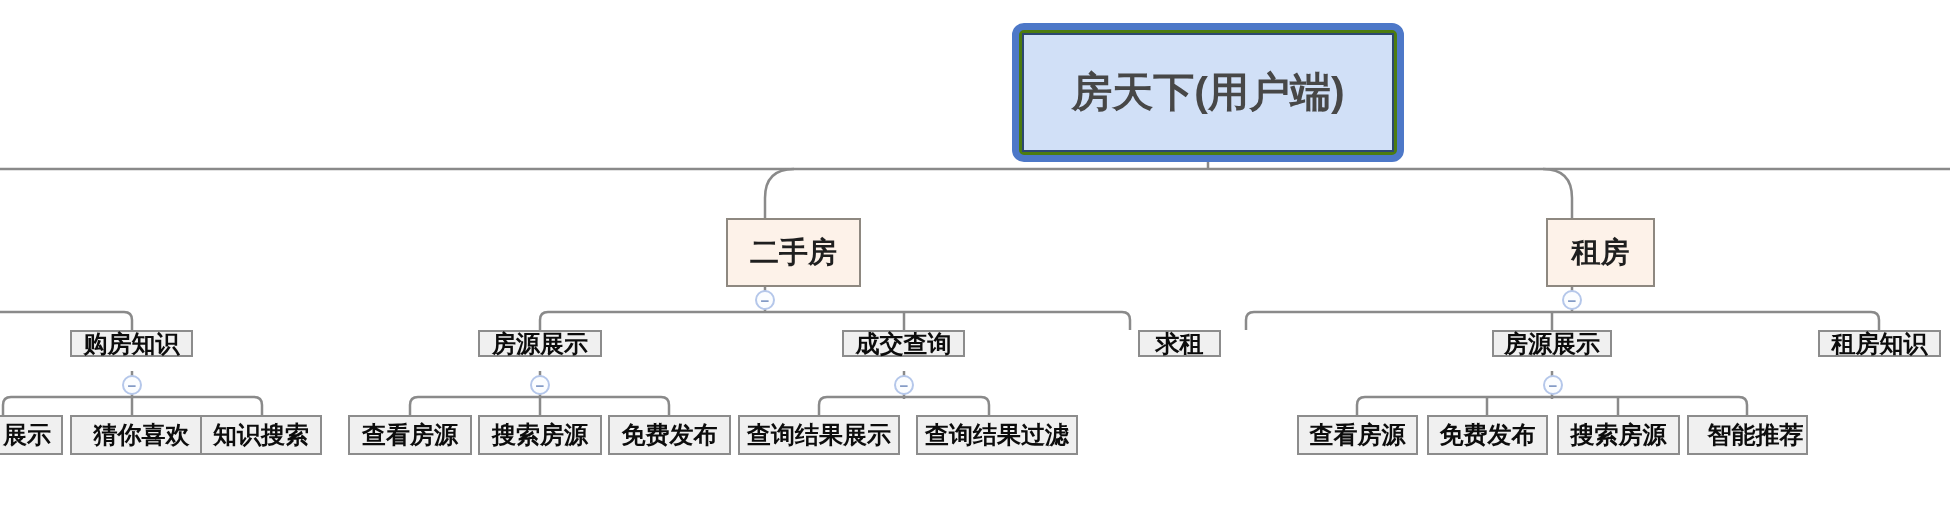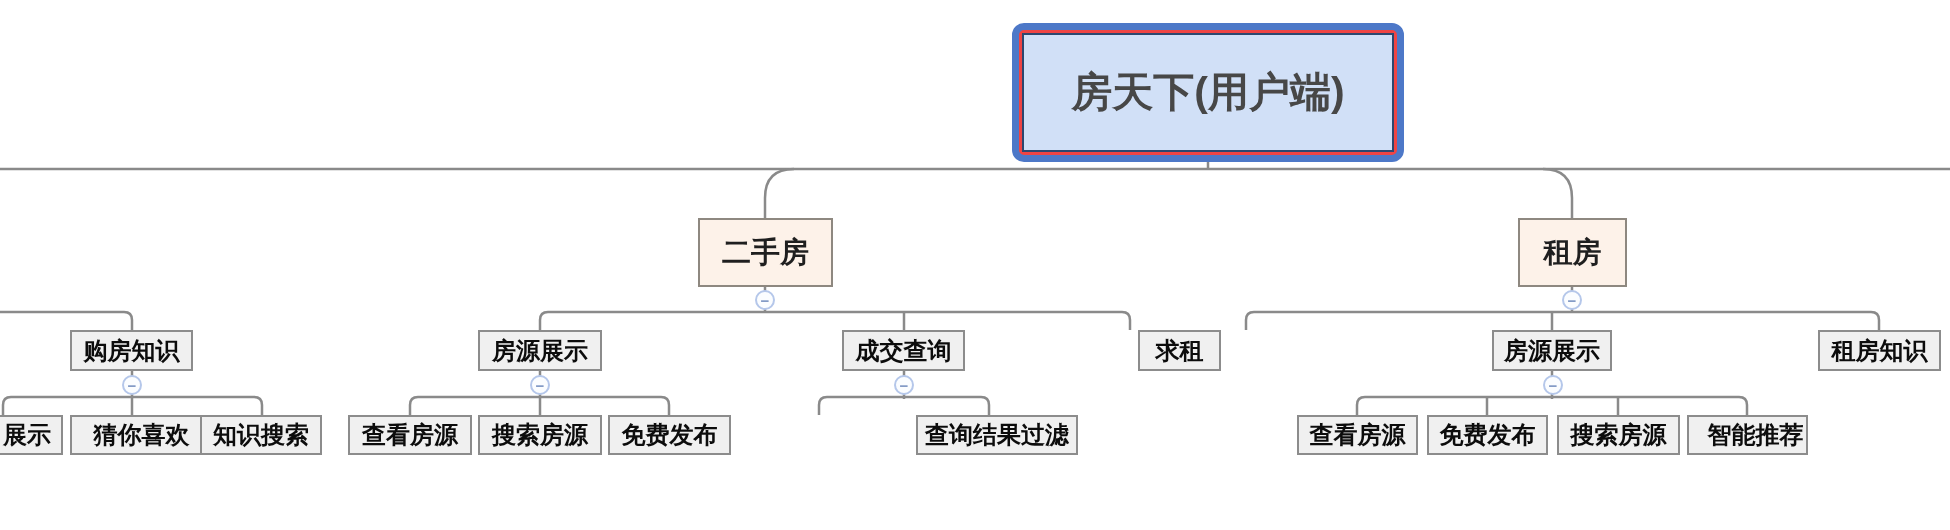--- a/index.html
+++ b/index.html
@@ -29,42 +29,43 @@
     justify-content: center;
     z-index: 2;
     background: #f0f0f0;
     border: 2.5px solid #8c8c8c;
     color: #0c0c0c;
     font-weight: bold;
     font-size: 24px;
     white-space: nowrap;
     cursor: default;
   }
-  .lvl2 { top: 330px; height: 41px; }
+  .lvl2 { top: 330px; height: 27px; }
   .leaf { top: 415px; height: 40px; }
   .branch {
     top: 218px;
     height: 69px;
     background: #fdf2e9;
     border: 2.5px solid #8e8880;
     color: #1f1f1f;
     font-size: 29px;
+    margin-left: 28px;
   }
   .clipped {
     justify-content: flex-end;
     padding-right: 10px;
   }
   .root-outer {
     position: absolute;
     left: 1012px; top: 23px;
     width: 392px; height: 139px;
     box-sizing: border-box;
     border: 7px solid #4d78c8;
     border-radius: 12px;
-    background: #ef4444;
+    background: #4d7c0f;
     padding: 3px;
     z-index: 2;
     cursor: default;
   }
   .root-inner {
     box-sizing: border-box;
     width: 100%; height: 100%;
     border: 2px solid #2c4770;
     background: #d1e0f7;
     display: flex;
@@ -125,20 +126,21 @@
   <div class="node lvl2" style="left:1138px; width:83px;font-family:Liberation Mono, monospace;">求租</div>
   <div class="node lvl2" style="left:1492px; width:120px;">房源展示</div>
   <div class="node lvl2" style="left:1818px; width:123px;">租房知识</div>
 
   <div class="node leaf clipped" style="left:-60px; width:123px;">展示</div>
   <div class="node leaf" style="left:70px; width:143px;">猜你喜欢</div>
   <div class="node leaf" style="left:200px; width:122px;">知识搜索</div>
   <div class="node leaf" style="left:348px; width:124px;">查看房源</div>
   <div class="node leaf" style="left:478px; width:124px;">搜索房源</div>
   <div class="node leaf" style="left:608px; width:123px;">免费发布</div>
+  <div class="node leaf" style="left:738px; width:162px;">查询结果展示</div>
   <div class="node leaf" style="left:916px; width:162px;">查询结果过滤</div>
   <div class="node leaf" style="left:1297px; width:121px;">查看房源</div>
   <div class="node leaf" style="left:1427px; width:121px;">免费发布</div>
   <div class="node leaf" style="left:1557px; width:123px;">搜索房源</div>
   <div class="node leaf" style="left:1687px; width:121px;padding-left:16px;">智能推荐</div>
 
   <div class="collapse" style="left:755px; top:290px;">−</div>
   <div class="collapse" style="left:1562px; top:290px;">−</div>
   <div class="collapse" style="left:122px; top:375px;">−</div>
   <div class="collapse" style="left:530px; top:375px;">−</div>

